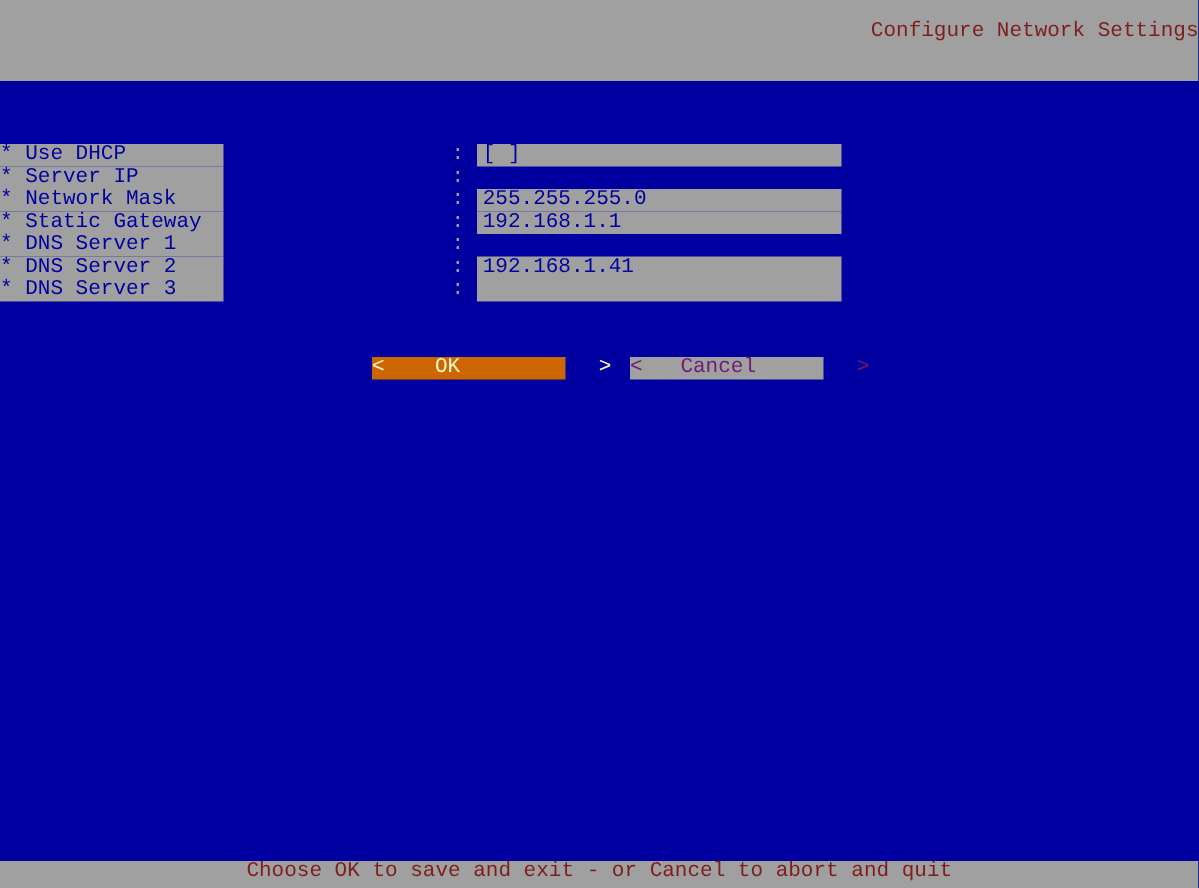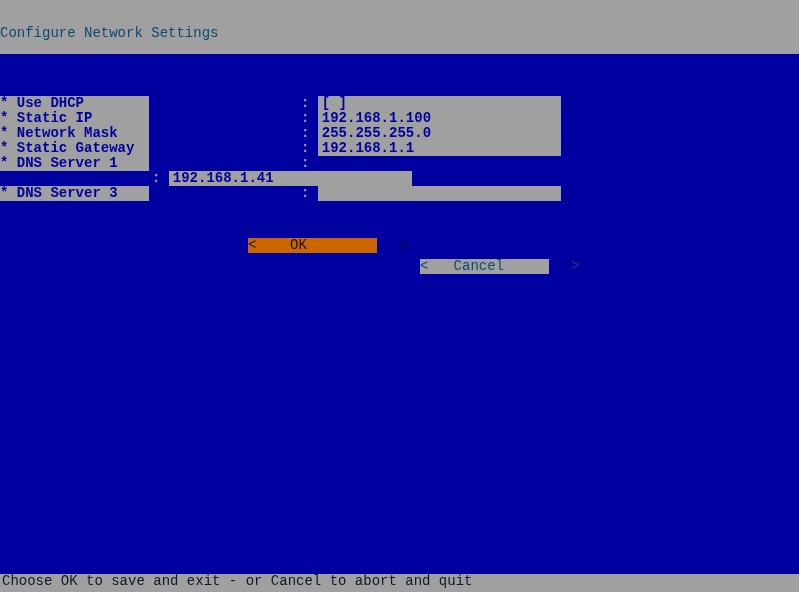--- a/index.html
+++ b/index.html
@@ -12,37 +12,36 @@
       height: 592px;
       font-family: "Courier New", monospace;
       font-size: 14px;
       line-height: 15px;
       background: #0000a0;
       overflow: hidden;
       position: relative;
     }
     .title-bar {
       background: #a0a0a0;
-      color: #0c4a6e;
+      color: #7f1d1d;
       height: 54px;
-      text-align: left;
-      padding-top: 26px;
+      text-align: right;
+      padding-top: 14px;
       font-weight: normal;
     }
     .main-area {
       background: #0000a0;
       color: #a0a0a0;
       position: relative;
       height: 520px;
     }
     .fields-container {
       position: absolute;
       top: 42px;
       left: 0;
-      font-weight: bold;
     }
     .field-row {
       display: flex;
       height: 15px;
     }
     .field-label {
       background: #a0a0a0;
       color: #0000a0;
       white-space: pre;
       width: 149px;
@@ -71,80 +70,80 @@
       white-space: pre;
       height: 15px;
       line-height: 15px;
       width: 129px;
       text-align: left;
     }
     .btn-ok {
       position: absolute;
       left: 248px;
       background: #cc6600;
-      color: #0f172a;
+      color: #fef9c3;
     }
     .btn-cancel {
       position: absolute;
       left: 420px;
       background: #a0a0a0;
-      color: #0c4a6e;
-      margin-top: 21px;
+      color: #701a75;
     }
     .status-bar {
       position: absolute;
       bottom: 0;
       left: 0;
       width: 100%;
       background: #a0a0a0;
-      color: #0f172a;
+      color: #7f1d1d;
       height: 18px;
       line-height: 15px;
       padding: 0 2px;
+      text-align: center;
     }
   </style>
 </head>
 <body>
 
 <div class="title-bar">
   <span>Configure Network Settings</span>
 </div>
 
 <div class="main-area">
   <div class="fields-container">
     <div class="field-row">
       <span class="field-label">* Use DHCP</span>
       <span class="field-gap"></span>
       <span class="field-sep">: </span>
       <span class="field-value">[ ]</span>
     </div>
     <div class="field-row">
-      <span class="field-label">* Static IP</span>
+      <span class="field-label">* Server IP</span>
       <span class="field-gap"></span>
       <span class="field-sep">: </span>
-      <span class="field-value">192.168.1.100</span>
     </div>
     <div class="field-row">
       <span class="field-label">* Network Mask</span>
       <span class="field-gap"></span>
       <span class="field-sep">: </span>
       <span class="field-value">255.255.255.0</span>
     </div>
     <div class="field-row">
       <span class="field-label">* Static Gateway</span>
       <span class="field-gap"></span>
       <span class="field-sep">: </span>
       <span class="field-value">192.168.1.1</span>
     </div>
     <div class="field-row">
       <span class="field-label">* DNS Server 1</span>
       <span class="field-gap"></span>
       <span class="field-sep">: </span>
     </div>
     <div class="field-row">
+      <span class="field-label">* DNS Server 2</span>
       <span class="field-gap"></span>
       <span class="field-sep">: </span>
       <span class="field-value">192.168.1.41</span>
     </div>
     <div class="field-row">
       <span class="field-label">* DNS Server 3</span>
       <span class="field-gap"></span>
       <span class="field-sep">: </span>
       <span class="field-value"></span>
     </div>

